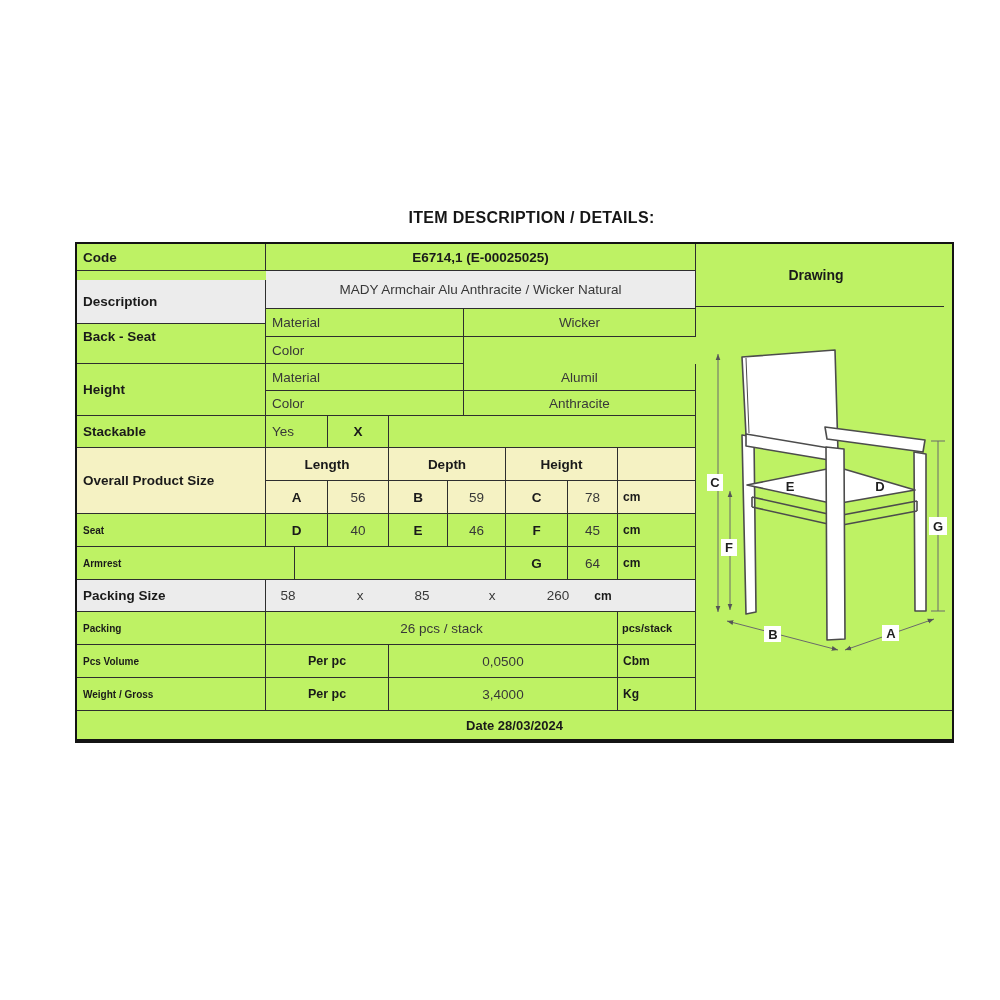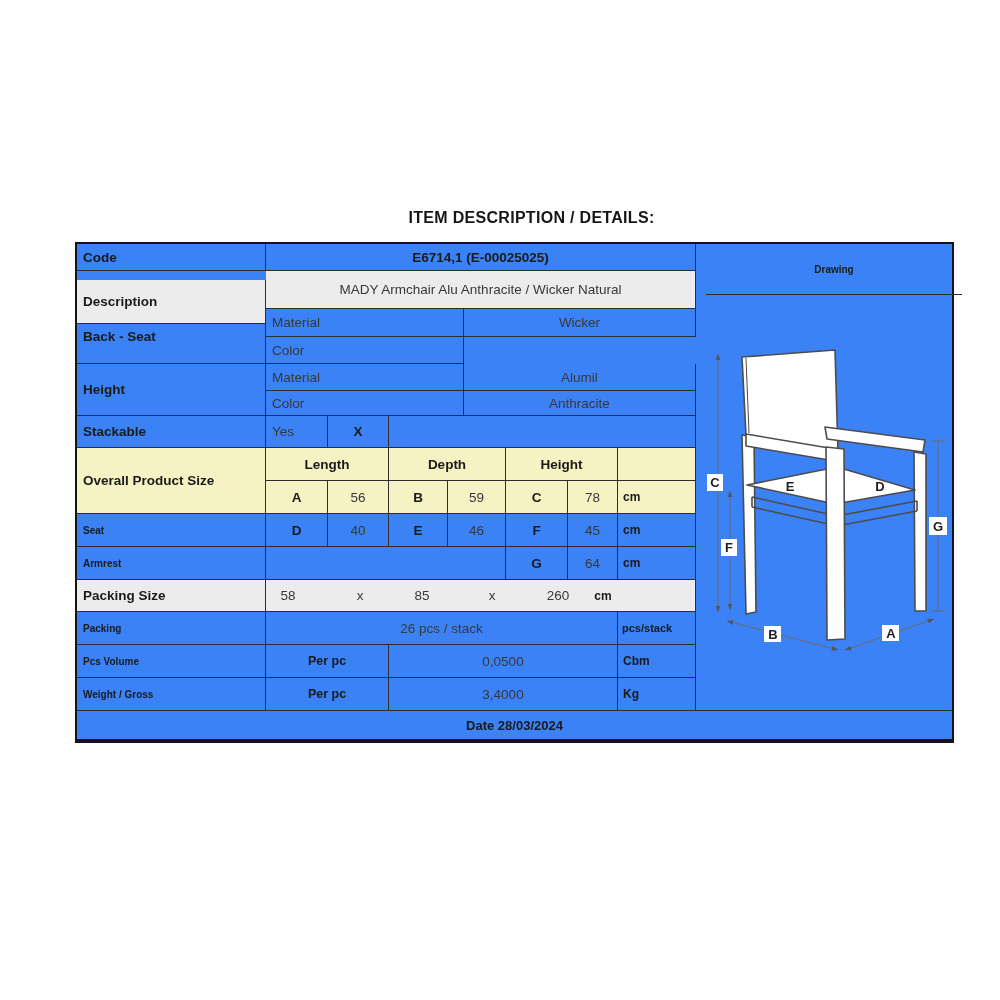--- a/index.html
+++ b/index.html
@@ -1,21 +1,21 @@
 <!DOCTYPE html>
 <html style="--yellow: #f5f2c3; --gray: #ececec;"><head>
 <meta charset="utf-8">
 <style>
   html,body{margin:0;padding:0;background:#fff;}
   .page{position:relative;width:1000px;height:1000px;background:#ffffff;overflow:hidden;
         font-family:"Liberation Sans", sans-serif;color:#1c1c1c;}
   .title{position:absolute;top:209px;left:75px;width:875px;text-align:center;padding-left:38px;
          box-sizing:border-box;font-size:16px;font-weight:bold;letter-spacing:.3px;color:#161616;}
   .tbl{position:absolute;left:75px;top:242px;width:875px;height:495px;
-       border:2px solid #141414;border-bottom-width:4px;box-sizing:content-box;background:#3b82f6;}
+       border:2px solid #141414;border-bottom-width:4px;box-sizing:content-box;background:#bef264;}
   .c{position:absolute;box-sizing:border-box;border-right:1.5px solid #2e2e2e;border-bottom:1.5px solid #2e2e2e;
      display:flex;align-items:center;font-size:13.5px;color:#383838;overflow:hidden;}
   .c.noR{border-right:none;}
   .c.noB{border-bottom:none;}
   .lab{font-weight:bold;color:#1a1a1a;padding-left:6px;font-size:13.5px;}
   .labsm{font-weight:bold;color:#1a1a1a;padding-left:6px;font-size:10px;}
   .sub{padding-left:6px;}
   .ctr{justify-content:center;text-align:center;}
   .b{font-weight:bold;color:#1a1a1a;}
   .yel{background:var(--yellow,#f5f2c3);}
@@ -30,21 +30,21 @@
 <body>
 
 <div class="page">
 
   <div class="title">ITEM DESCRIPTION / DETAILS:</div>
 
   <div class="tbl">
 
     <div class="c lab" style="left:0;top:0;width:189px;height:27px">Code</div>
     <div class="c ctr b" style="left:189px;top:0;width:430px;height:27px">E6714,1 (E-00025025)</div>
-    <div class="c ctr b noR" style="left:629px;top:0;width:256px;height:51px;font-size:10px">Drawing</div>
+    <div class="c ctr b noR" style="left:611px;top:0;width:256px;height:63px;font-size:14px">Drawing</div>
 
     <div class="c lab gry" style="left:0;top:36px;width:189px;height:44px">Description</div>
     <div class="c ctr gry" style="left:189px;top:27px;width:430px;height:38px">MADY Armchair Alu Anthracite / Wicker Natural</div>
 
     <div class="c lab" style="left:0;top:65px;width:189px;height:55px">Back - Seat</div>
     <div class="c sub" style="left:189px;top:65px;width:198px;height:28px">Material</div>
     <div class="c ctr" style="left:387px;top:65px;width:232px;height:28px">Wicker</div>
     <div class="c sub" style="left:189px;top:93px;width:198px;height:27px">Color</div>
 
     <div class="c lab" style="left:0;top:120px;width:189px;height:52px">Height</div>
@@ -73,21 +73,21 @@
 
     <div class="c labsm" style="left:0;top:270px;width:189px;height:33px">Seat</div>
     <div class="c ctr b" style="left:189px;top:270px;width:62px;height:33px">D</div>
     <div class="c ctr" style="left:251px;top:270px;width:61px;height:33px">40</div>
     <div class="c ctr b" style="left:312px;top:270px;width:59px;height:33px">E</div>
     <div class="c ctr" style="left:371px;top:270px;width:58px;height:33px">46</div>
     <div class="c ctr b" style="left:429px;top:270px;width:62px;height:33px">F</div>
     <div class="c ctr" style="left:491px;top:270px;width:50px;height:33px">45</div>
     <div class="c unit" style="left:541px;top:270px;width:78px;height:33px">cm</div>
 
-    <div class="c labsm" style="left:0;top:303px;width:189px;height:33px">Armrest</div>
+    <div class="c labsm" style="left:0;top:303px;width:218px;height:33px">Armrest</div>
     <div class="c" style="left:189px;top:303px;width:240px;height:33px"></div>
     <div class="c ctr b" style="left:429px;top:303px;width:62px;height:33px">G</div>
     <div class="c ctr" style="left:491px;top:303px;width:50px;height:33px">64</div>
     <div class="c unit" style="left:541px;top:303px;width:78px;height:33px">cm</div>
 
     <div class="c lab gry" style="left:0;top:336px;width:189px;height:32px">Packing Size</div>
     <div class="c gry" style="left:189px;top:336px;width:430px;height:32px">
       <span class="ps-part" style="left:0px">58</span>
       <span class="ps-part" style="left:72px">x</span>
       <span class="ps-part" style="left:134px">85</span>

